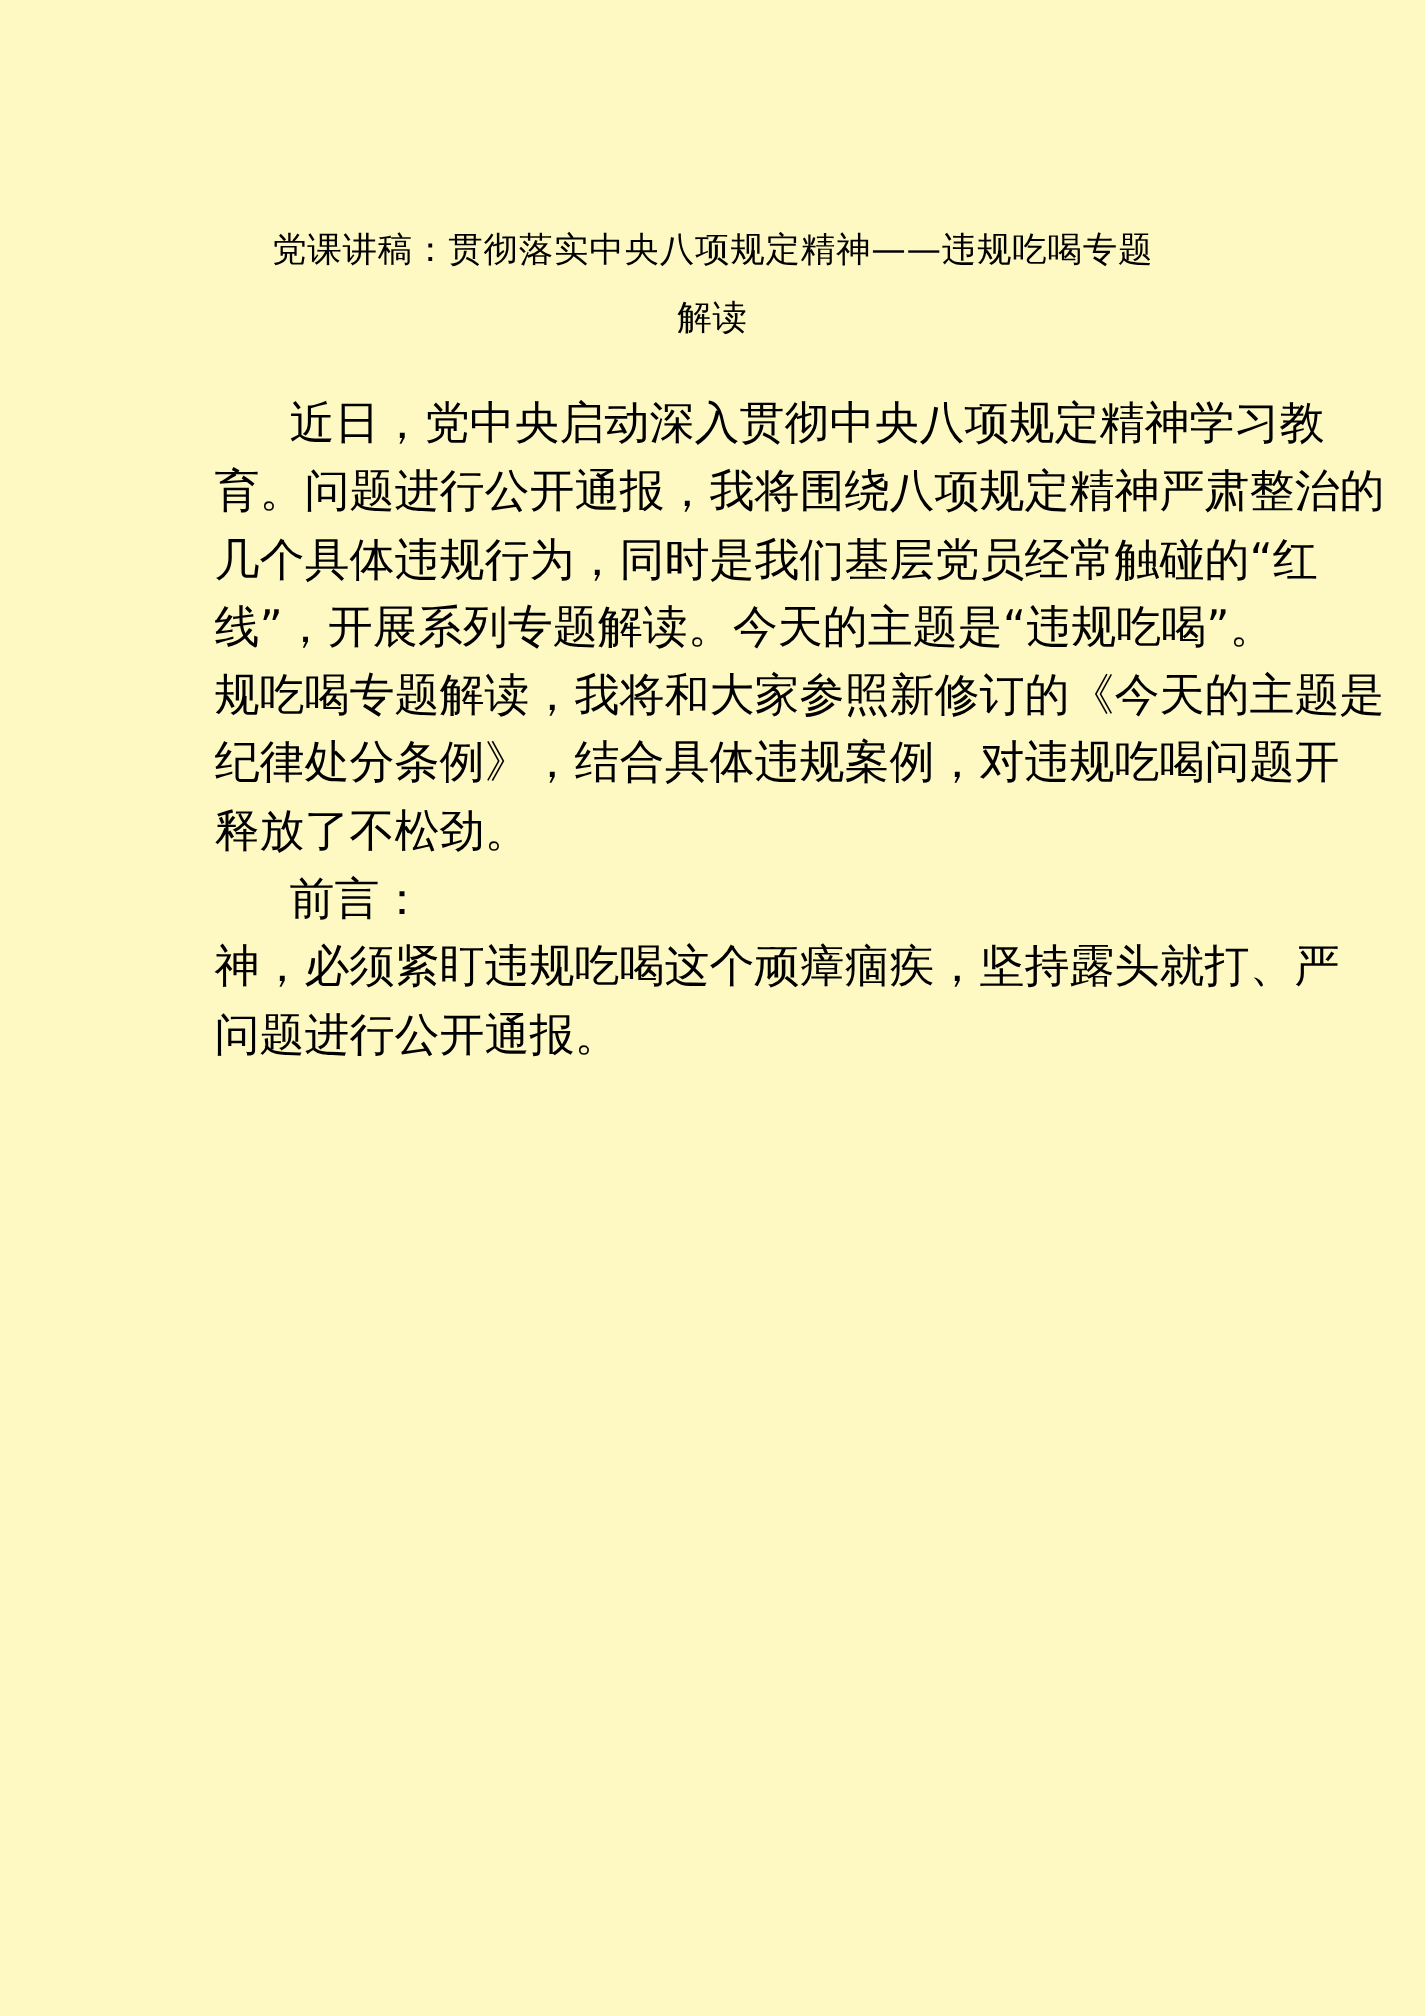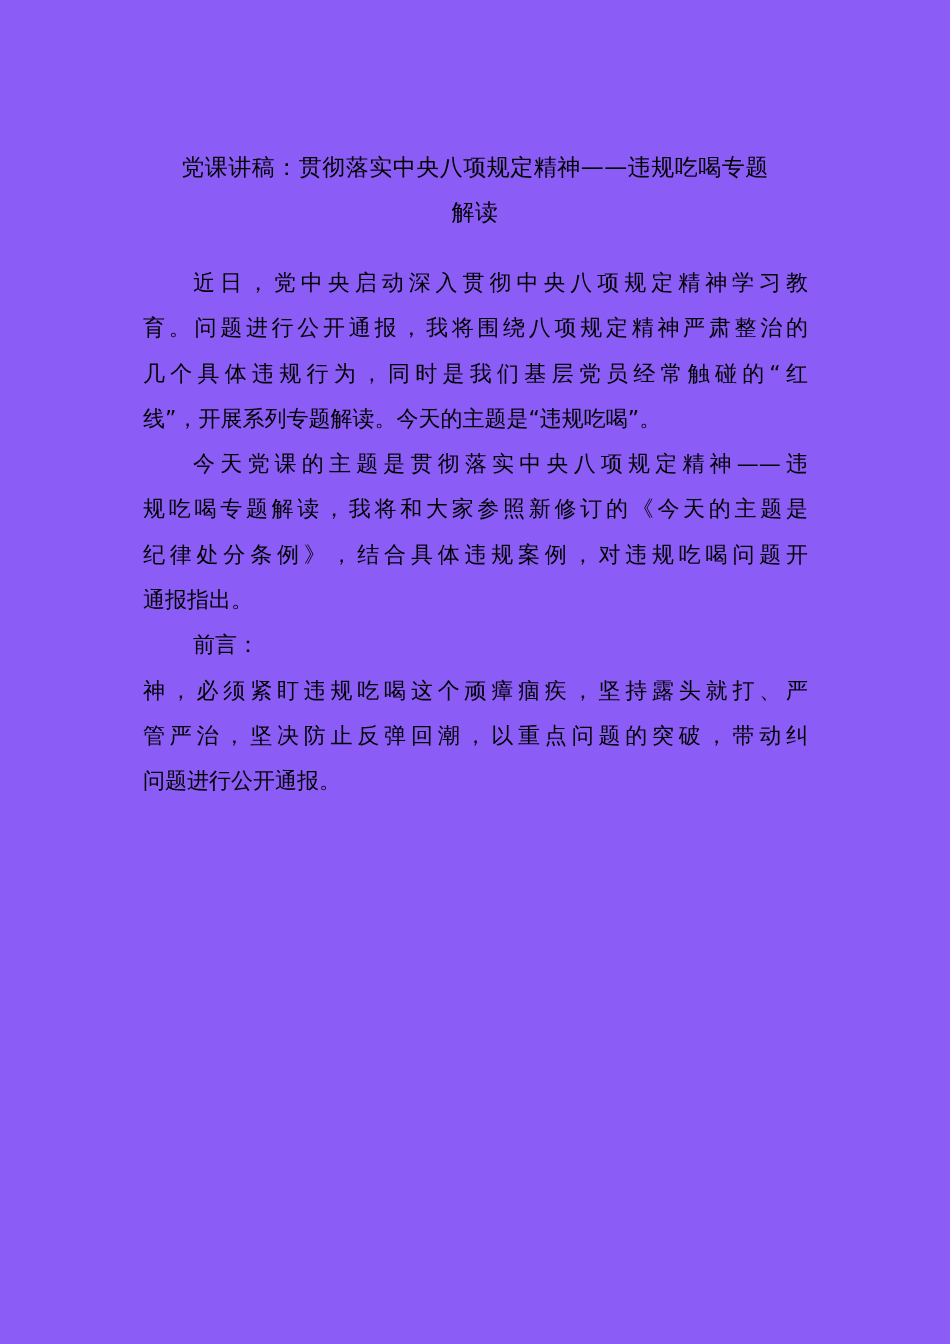--- a/index.html
+++ b/index.html
@@ -14,42 +14,42 @@
       overflow: hidden;
       font-family: "DejaVu Sans", "Liberation Sans", sans-serif;
       color: #000000;
     }
     .page {
       position: absolute;
       left: 0;
       top: 0;
       width: 950px;
       height: 1344px;
-      background: #8b5cf6;
+      background: #fef9c3;
     }
     .title {
       position: absolute;
       left: 0;
       width: 950px;
       top: 145px;
       text-align: center;
       font-size: 23px;
       line-height: 45px;
       letter-spacing: 0.5px;
     }
     .title .tline {
       display: block;
       white-space: nowrap;
     }
     .body {
       position: absolute;
       left: 143px;
       width: 665px;
       top: 260px;
-      font-size: 22px;
+      font-size: 30px;
       line-height: 45.3px;
     }
     .para {
       margin: 0;
       padding: 0;
     }
     .line {
       display: block;
       white-space: nowrap;
       text-align: justify;
@@ -76,31 +76,29 @@
   <div class="body">
 
     <div class="para">
       <span class="line first">近日，党中央启动深入贯彻中央八项规定精神学习教</span>
       <span class="line">育。问题进行公开通报，我将围绕八项规定精神严肃整治的</span>
       <span class="line">几个具体违规行为，同时是我们基层党员经常触碰的“红</span>
       <span class="line last">线”，开展系列专题解读。今天的主题是“违规吃喝”。</span>
     </div>
 
     <div class="para">
-      <span class="line first">今天党课的主题是贯彻落实中央八项规定精神——违</span>
       <span class="line">规吃喝专题解读，我将和大家参照新修订的《今天的主题是</span>
       <span class="line">纪律处分条例》，结合具体违规案例，对违规吃喝问题开</span>
-      <span class="line last">通报指出。</span>
+      <span class="line last">释放了不松劲。</span>
     </div>
 
     <div class="para">
       <span class="line first last">前言：</span>
     </div>
 
     <div class="para">
       <span class="line">神，必须紧盯违规吃喝这个顽瘴痼疾，坚持露头就打、严</span>
-      <span class="line">管严治，坚决防止反弹回潮，以重点问题的突破，带动纠</span>
       <span class="line last">问题进行公开通报。</span>
     </div>
 
 
   </div>
 </div>
 
 </body></html>

